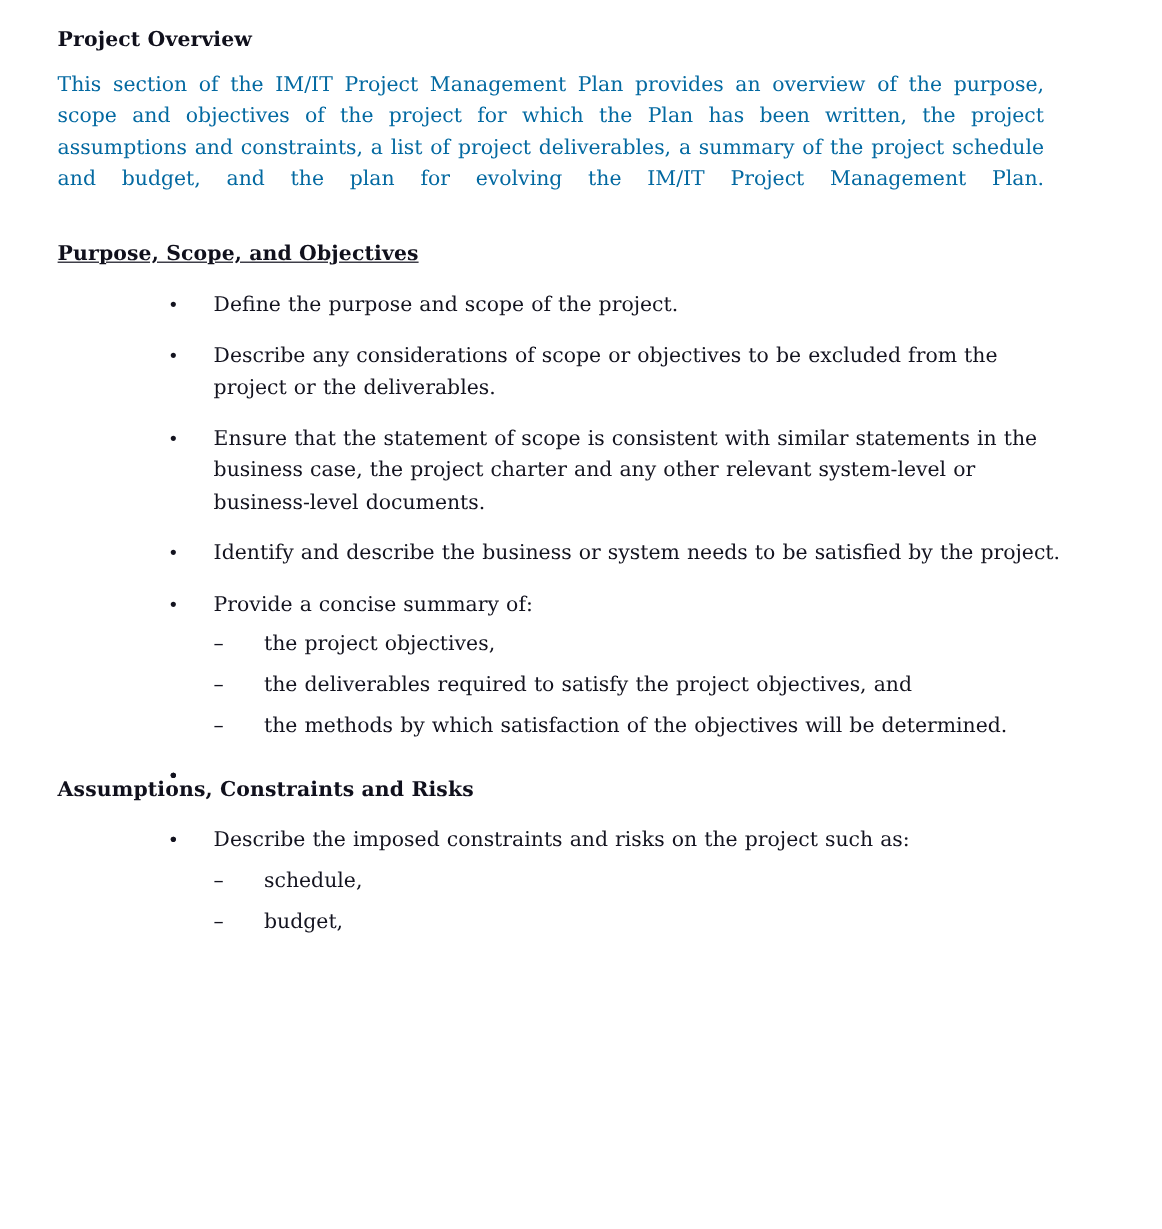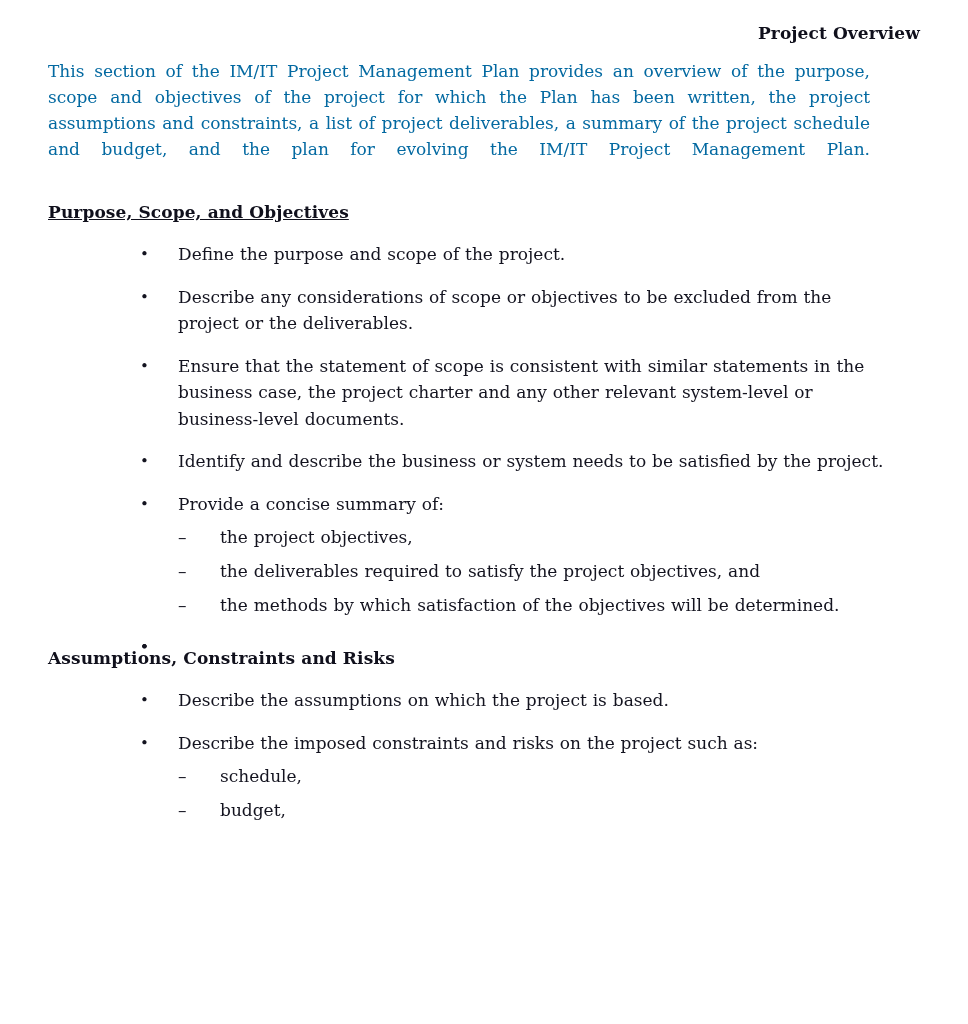--- a/index.html
+++ b/index.html
@@ -29,21 +29,21 @@
   .section-heading {
     font-family: "DejaVu Serif", "Liberation Serif", serif;
     font-weight: bold;
     font-size: 17px;
     line-height: 22px;
     letter-spacing: 0.1px;
     color: #10101c;
     margin: 0;
   }
 
-  .heading-overview   { margin-top: 4px; text-align: right; }
+  .heading-overview   { margin-top: 4px; }
   .heading-purpose    { margin-top: 13px; text-decoration: underline; }
   .heading-assumption { margin-top: 29px; }
 
   .body-para {
     font-size: 17px;
     line-height: 26px;
     text-align: justify;
     text-justify: inter-word;
     color: #0369a1;
     margin: 14px 0 0 0;
@@ -181,21 +181,20 @@
     </li>
 
   </ul>
 
   <h2 class="section-heading heading-assumption">Assumptions, Constraints and Risks</h2>
 
   <ul class="bullet-list first">
 
     <li class="bullet-item">
       <span class="bullet-marker">•</span>
-      <span>Describe the assumptions on which the project is based.</span>
     </li>
 
     <li class="bullet-item">
       <span class="bullet-marker">•</span>
       <span>Describe the imposed constraints and risks on the project such as:</span>
       <ul class="sub-list under-bullet">
         <li class="sub-item">
           <span class="sub-marker">–</span>
           <span>schedule,</span>
         </li>

